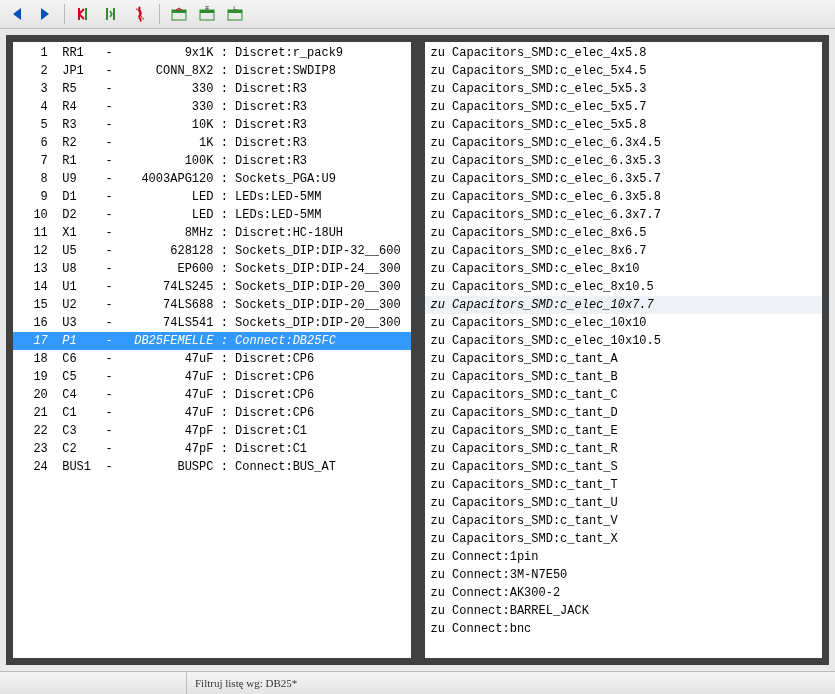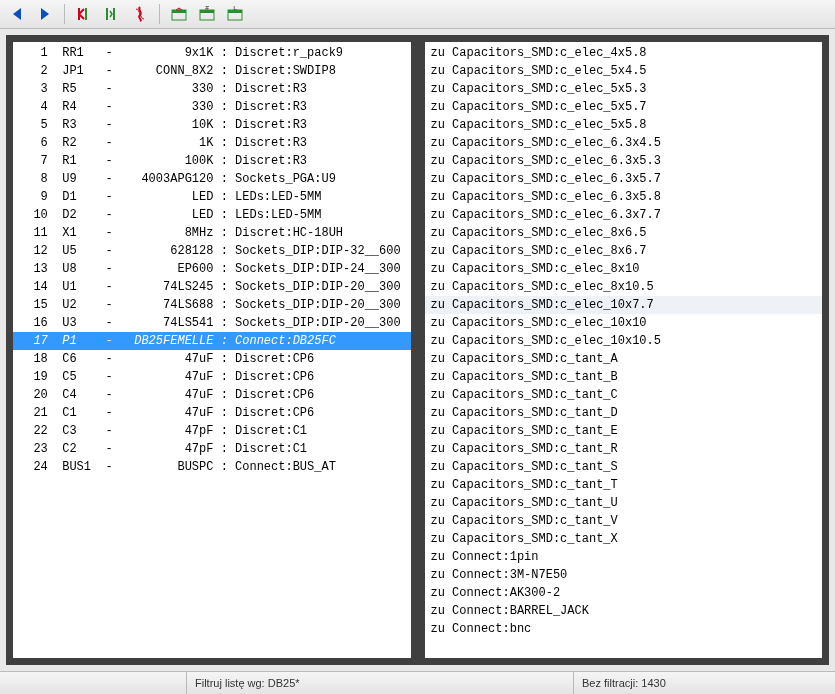--- a/index.html
+++ b/index.html
@@ -7,22 +7,22 @@
   .toolbar{background:linear-gradient(#f5f5f5,#e4e4e4);border-bottom:1px solid #bbb;height:28px;display:flex;align-items:center;padding:0 4px;gap:2px;}
   .tbtn{width:24px;height:24px;border:1px solid transparent;border-radius:3px;display:flex;align-items:center;justify-content:center;cursor:pointer;}
   .sep{width:1px;height:20px;background:#bbb;margin:0 4px;}
   svg{display:block;}
   .panes{flex:1;display:flex;gap:0;padding:6px;min-height:0;}
   .pane{flex:1;border:7px solid #404040;background:#fff;position:relative;display:flex;flex-direction:column;min-width:0;}
   .pane+.pane{}
   .list{flex:1;overflow:auto;white-space:pre;padding:2px 0;line-height:18px;}
   .row{padding:0 6px;white-space:pre;}
   .row.sel{background:#3399ff;color:#fff;font-style:italic;}
-  .row.hov{background:#eef2f6;}
-  .statusbar{background:linear-gradient(#f5f5f5,#e4e4e4);border-top:1px solid #bbb;height:22px;display:flex;align-items:center;font-family:Liberation Sans, sans-serif;font-size:11px;color:#333;}
+  .row.hov{background:#eef2f6;font-style:italic;}
+  .statusbar{background:linear-gradient(#f5f5f5,#e4e4e4);border-top:1px solid #bbb;height:22px;display:flex;align-items:center;font-family:Liberation Serif, serif;font-size:11px;color:#333;}
   .status-cell{border-left:1px solid #bbb;padding:0 8px;height:100%;display:flex;align-items:center;}
   .status-spacer{width:170px;border-left:none;}
   .status-mid{flex:1;}
   .pane ::-webkit-scrollbar{width:16px;height:16px;}
   .pane ::-webkit-scrollbar-track{background:#f0f0f0;border-left:1px solid #ddd;}
   .pane ::-webkit-scrollbar-thumb{background:#c4c4c4;border:1px solid #a9a9a9;}
   .pane ::-webkit-scrollbar-button{background:#e9e9e9;border:1px solid #bbb;height:16px;}
 </style>
 </head>
 <body>
@@ -87,16 +87,15 @@
     <div class="list" id="left-list"><div class="row">   1  RR1   -          9x1K : Discret:r_pack9</div><div class="row">   2  JP1   -      CONN_8X2 : Discret:SWDIP8</div><div class="row">   3  R5    -           330 : Discret:R3</div><div class="row">   4  R4    -           330 : Discret:R3</div><div class="row">   5  R3    -           10K : Discret:R3</div><div class="row">   6  R2    -            1K : Discret:R3</div><div class="row">   7  R1    -          100K : Discret:R3</div><div class="row">   8  U9    -    4003APG120 : Sockets_PGA:U9</div><div class="row">   9  D1    -           LED : LEDs:LED-5MM</div><div class="row">  10  D2    -           LED : LEDs:LED-5MM</div><div class="row">  11  X1    -          8MHz : Discret:HC-18UH</div><div class="row">  12  U5    -        628128 : Sockets_DIP:DIP-32__600</div><div class="row">  13  U8    -         EP600 : Sockets_DIP:DIP-24__300</div><div class="row">  14  U1    -       74LS245 : Sockets_DIP:DIP-20__300</div><div class="row">  15  U2    -       74LS688 : Sockets_DIP:DIP-20__300</div><div class="row">  16  U3    -       74LS541 : Sockets_DIP:DIP-20__300</div><div class="row sel">  17  P1    -   DB25FEMELLE : Connect:DB25FC</div><div class="row">  18  C6    -          47uF : Discret:CP6</div><div class="row">  19  C5    -          47uF : Discret:CP6</div><div class="row">  20  C4    -          47uF : Discret:CP6</div><div class="row">  21  C1    -          47uF : Discret:CP6</div><div class="row">  22  C3    -          47pF : Discret:C1</div><div class="row">  23  C2    -          47pF : Discret:C1</div><div class="row">  24  BUS1  -         BUSPC : Connect:BUS_AT</div></div>
   </div>
   <div class="pane">
     <div class="list" id="right-list"><div class="row">zu Capacitors_SMD:c_elec_4x5.8</div><div class="row">zu Capacitors_SMD:c_elec_5x4.5</div><div class="row">zu Capacitors_SMD:c_elec_5x5.3</div><div class="row">zu Capacitors_SMD:c_elec_5x5.7</div><div class="row">zu Capacitors_SMD:c_elec_5x5.8</div><div class="row">zu Capacitors_SMD:c_elec_6.3x4.5</div><div class="row">zu Capacitors_SMD:c_elec_6.3x5.3</div><div class="row">zu Capacitors_SMD:c_elec_6.3x5.7</div><div class="row">zu Capacitors_SMD:c_elec_6.3x5.8</div><div class="row">zu Capacitors_SMD:c_elec_6.3x7.7</div><div class="row">zu Capacitors_SMD:c_elec_8x6.5</div><div class="row">zu Capacitors_SMD:c_elec_8x6.7</div><div class="row">zu Capacitors_SMD:c_elec_8x10</div><div class="row">zu Capacitors_SMD:c_elec_8x10.5</div><div class="row hov">zu Capacitors_SMD:c_elec_10x7.7</div><div class="row">zu Capacitors_SMD:c_elec_10x10</div><div class="row">zu Capacitors_SMD:c_elec_10x10.5</div><div class="row">zu Capacitors_SMD:c_tant_A</div><div class="row">zu Capacitors_SMD:c_tant_B</div><div class="row">zu Capacitors_SMD:c_tant_C</div><div class="row">zu Capacitors_SMD:c_tant_D</div><div class="row">zu Capacitors_SMD:c_tant_E</div><div class="row">zu Capacitors_SMD:c_tant_R</div><div class="row">zu Capacitors_SMD:c_tant_S</div><div class="row">zu Capacitors_SMD:c_tant_T</div><div class="row">zu Capacitors_SMD:c_tant_U</div><div class="row">zu Capacitors_SMD:c_tant_V</div><div class="row">zu Capacitors_SMD:c_tant_X</div><div class="row">zu Connect:1pin</div><div class="row">zu Connect:3M-N7E50</div><div class="row">zu Connect:AK300-2</div><div class="row">zu Connect:BARREL_JACK</div><div class="row">zu Connect:bnc</div></div>
   </div>
 </div>
 
 <div class="statusbar">
   <div class="status-cell status-spacer"></div>
   <div class="status-cell status-mid">Filtruj listę wg: DB25*</div>
-  <div class="status-cell" style="width:245px">Bez filtracji: 1430</div>
 </div>
 
 </div>
 
 </body></html>

